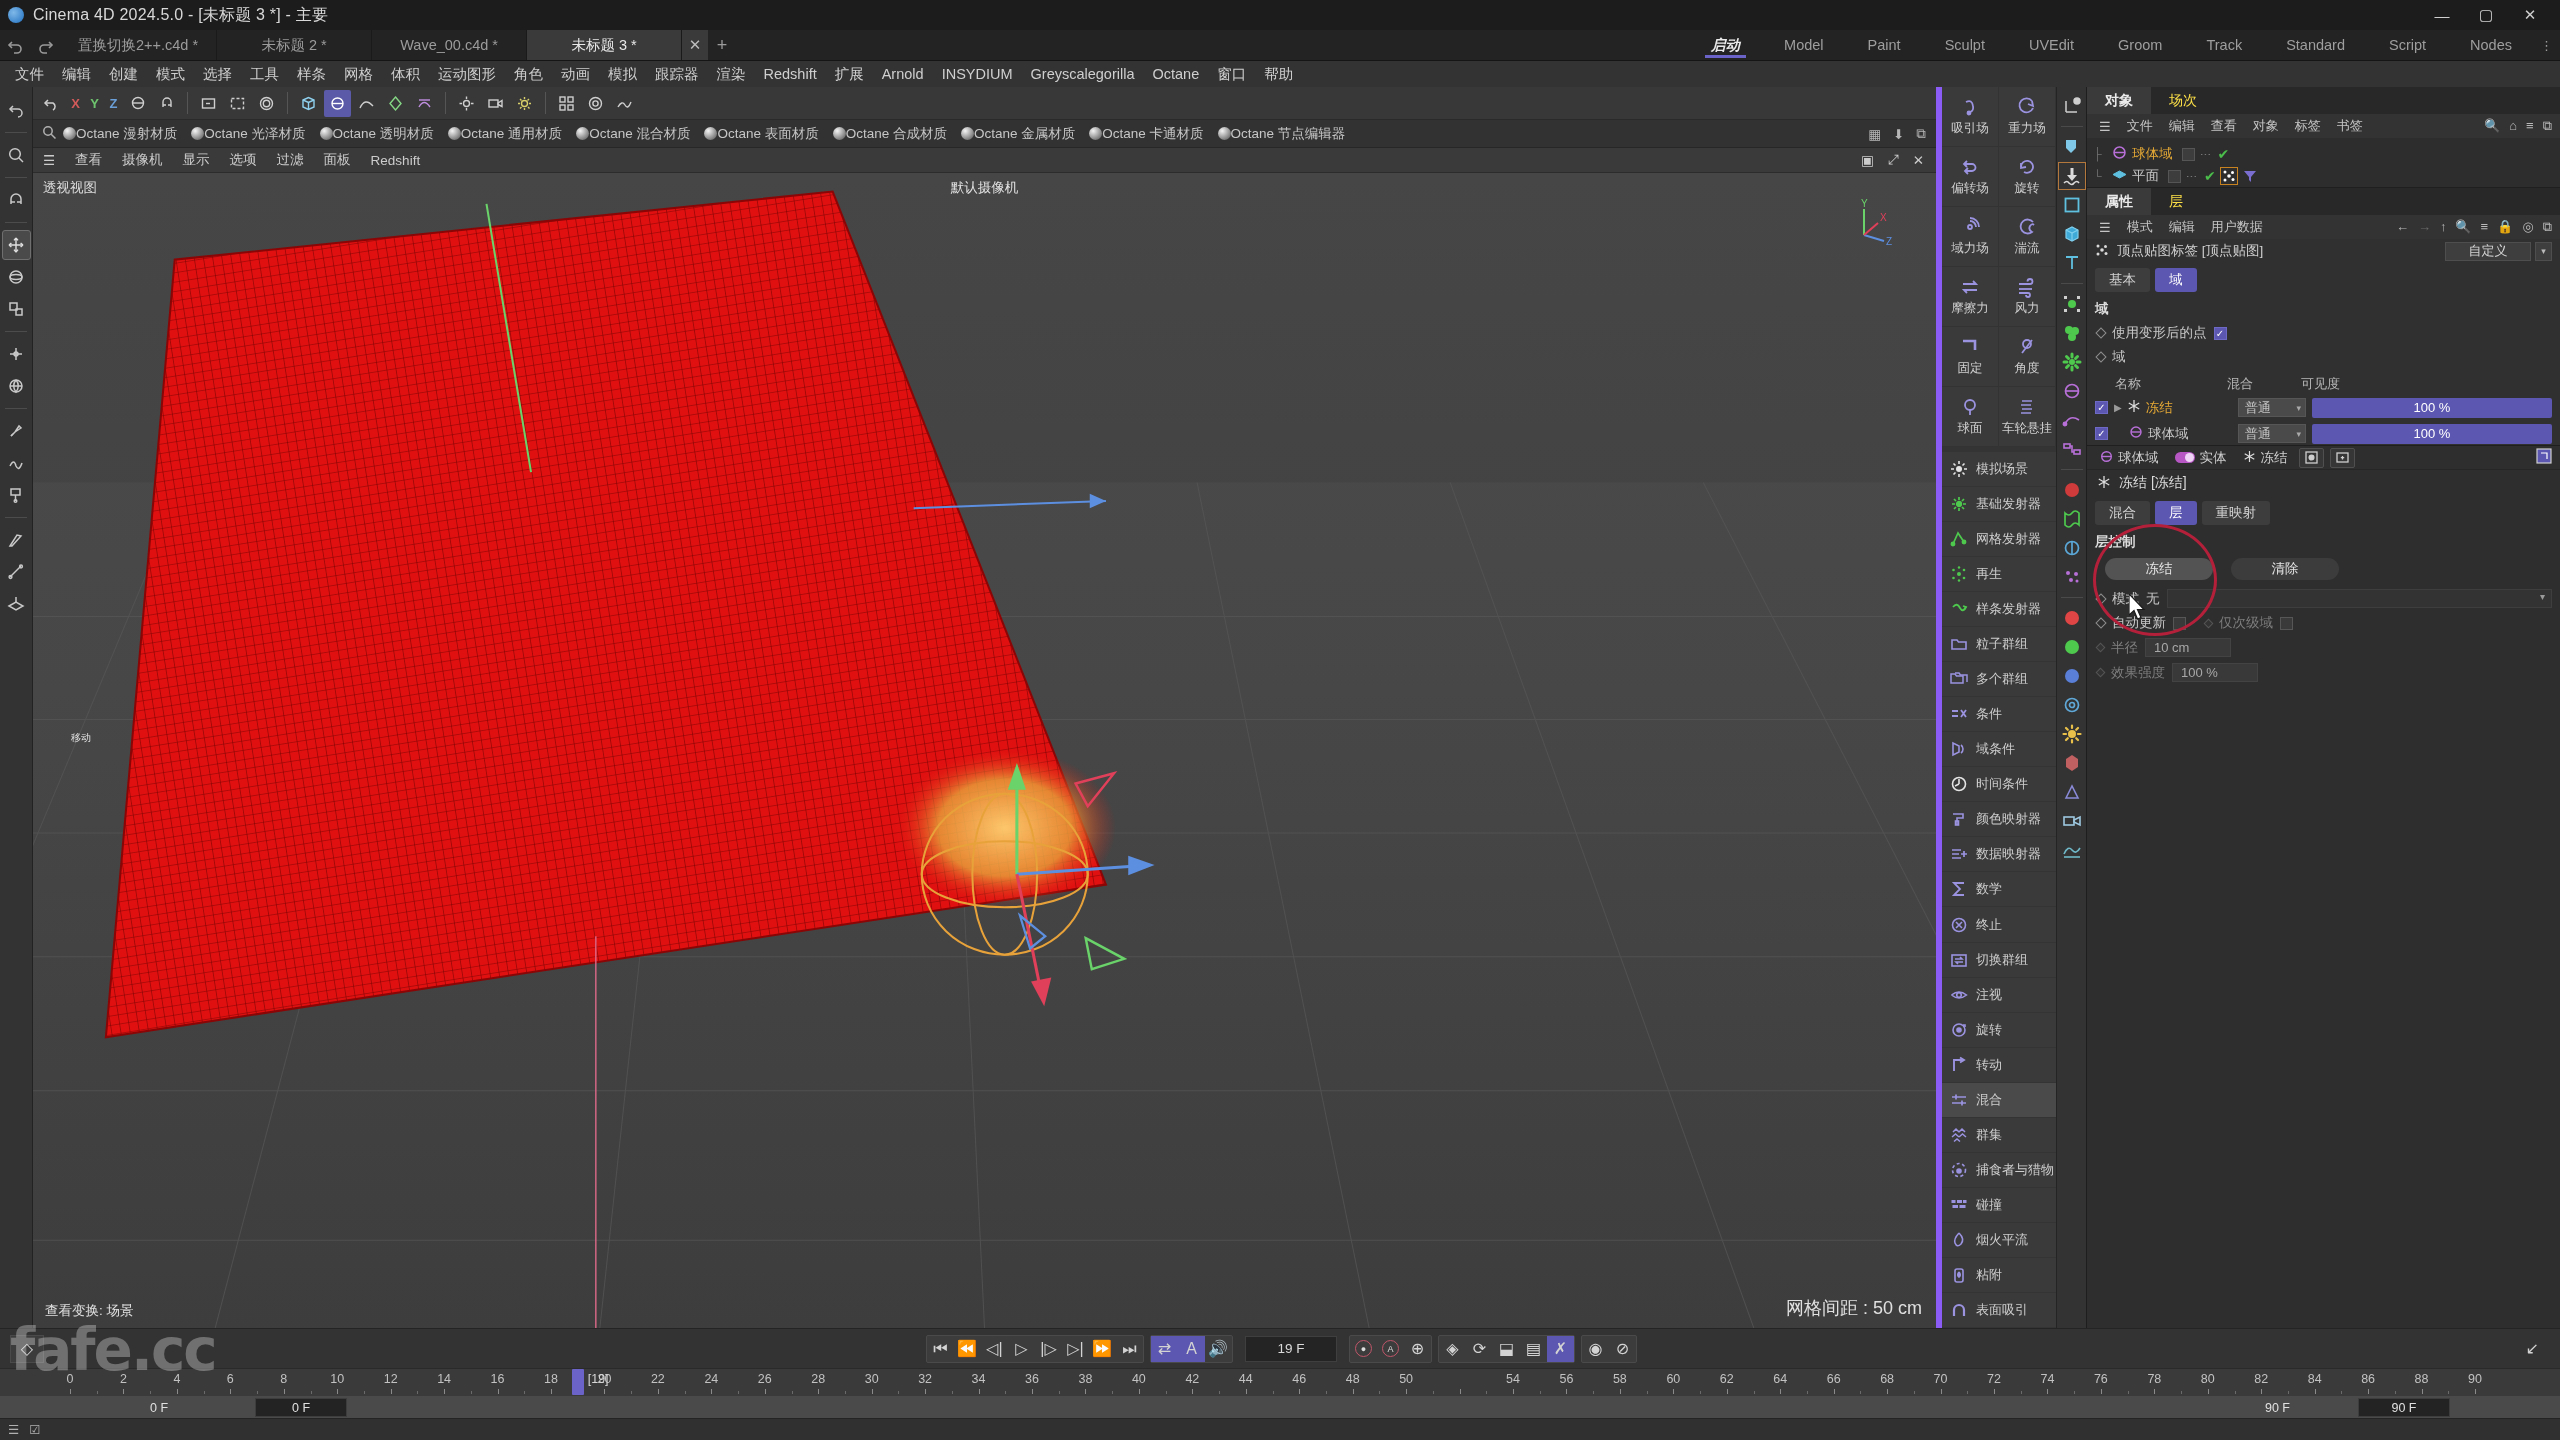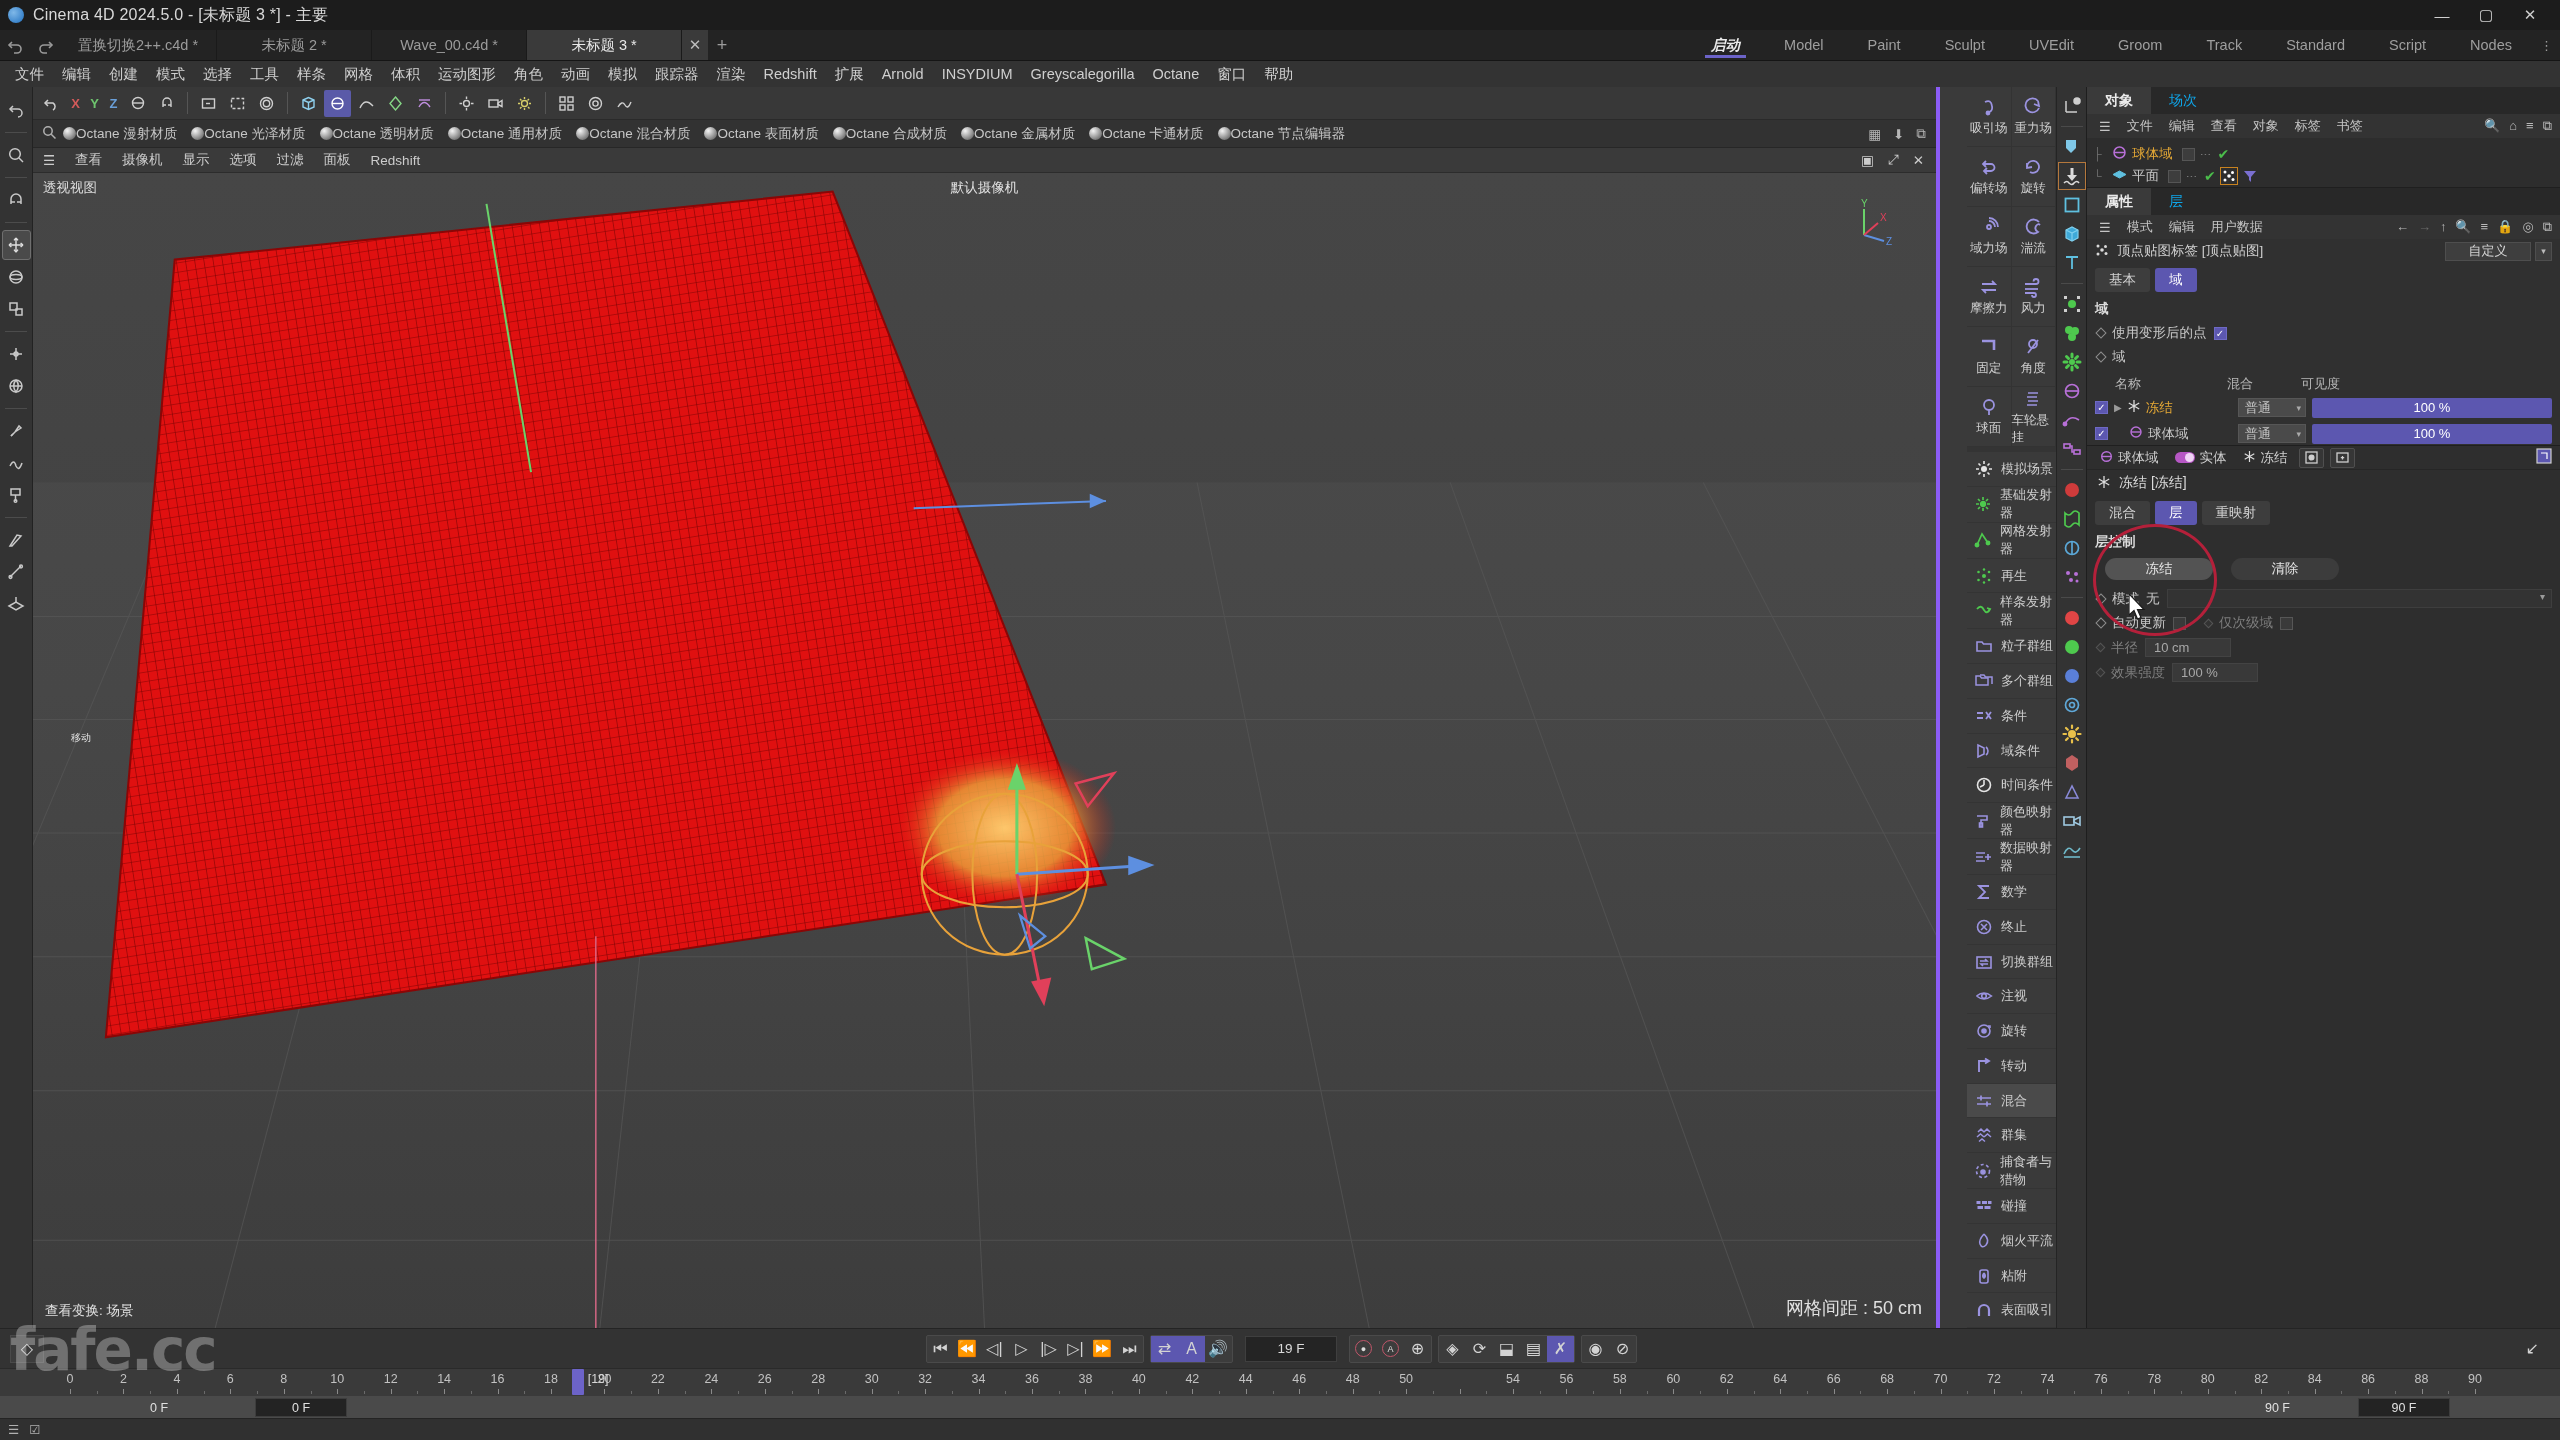--- a/index.html
+++ b/index.html
@@ -91,21 +91,21 @@
   .vp-label-tl { position:absolute; left:10px; top:6px; font-size:13.5px; color:#dcdcdc;}
   .vp-label-tc { position:absolute; left:50%; transform:translateX(-50%); top:6px;
     font-size:13.5px; color:#e2e2e2;}
   .vp-label-bl { position:absolute; left:12px; bottom:8px; font-size:13.5px; color:#e0e0e0;}
   .vp-label-br { position:absolute; right:14px; bottom:8px; font-size:18px; color:#e0e0e0;}
   .vp-move { position:absolute; left:38px; top:558px; font-size:10px; color:#e4e4e4;}
   .vp-axis { position:absolute; right:42px; top:24px; }
 
   
   .simcol { width:120px; background:#3a3a3a; flex:0 0 120px; display:flex;
-    flex-direction:column; border-left:4px solid #8b5cf6;padding-left:27px; }
+    flex-direction:column; border-left:6px solid #8b5cf6; }
   .simgrid { display:grid; grid-template-columns:1fr 1fr; }
   .simcell { height:60px; display:flex; flex-direction:column; align-items:center;
     justify-content:center; gap:2px; font-size:12.5px; color:#cfcfcf;
     border-right:1px solid #333; border-bottom:1px solid #333;}
   .simcell svg { stroke:#9b93e0; }
   .simsep { height:5px; background:#343434; }
   .simlist { display:flex; flex-direction:column; overflow:hidden; }
   .simitem { height:36px; display:flex; align-items:center; gap:8px; padding-left:7px;
     font-size:13px; color:#cdcdcd; border-bottom:1px solid #343434; }
   .simitem.hl { background:#4a4a4a; }
@@ -117,21 +117,21 @@
     border-left:1px solid #242424;}
   .rico { width:26px; height:26px; display:flex; align-items:center; justify-content:center;}
   .rico.sel { outline:1px solid #b5783c; }
   .rsep { width:22px; height:1px; background:#4a4a4a; margin:4px 0; }
 
   
   .rdock { width:474px; flex:0 0 474px; background:#2f2f2f; display:flex;
     flex-direction:column; border-left:1px solid #1e1e1e; }
 
   .dtabs { height:27px; background:#282828; display:flex; align-items:stretch; flex:0 0 27px;}
-  .dtab { padding:0 18px; display:flex; align-items:center; font-size:14px; color:#0ea5e9;}
+  .dtab { padding:0 18px; display:flex; align-items:center; font-size:14px; color:#fde047;}
   .dtab.active { background:#3a3a3a; color:#eaeaea; font-weight:bold; }
 
   .dmenu { height:24px; background:#333; display:flex; align-items:center; gap:0;
     padding-left:4px; flex:0 0 24px; font-size:13px; color:#c5c5c5;}
   .dmenu .mi { padding:0 8px; }
   .dmenu .right { margin-left:auto; display:flex; gap:9px; padding-right:8px; color:#b9b9b9;}
 
   .objtree { background:#2d2d2d; padding:5px 0 0 0; }
   .objrow { height:22px; display:flex; align-items:center; font-size:13.5px;
     padding-left:6px; gap:5px; }

